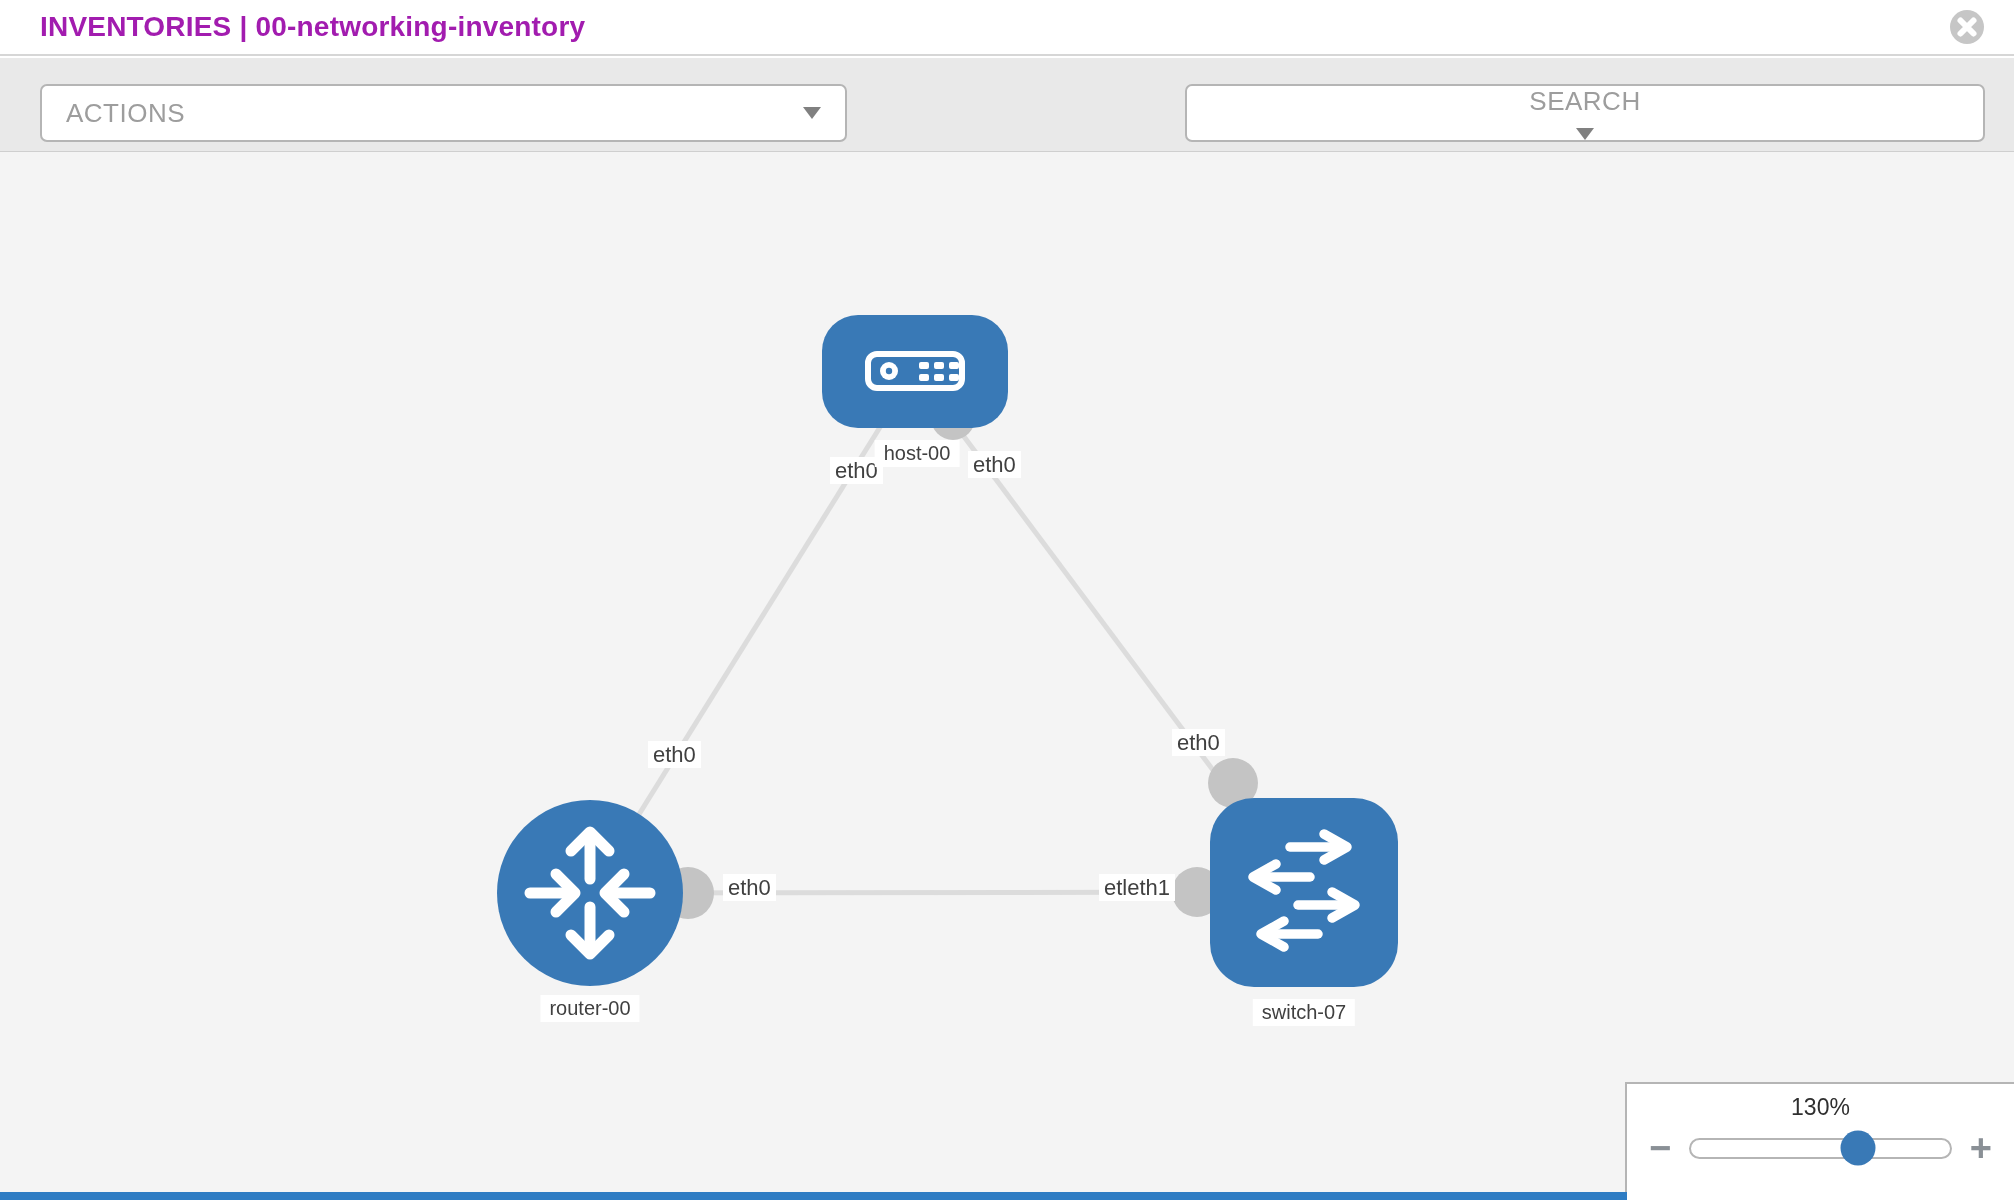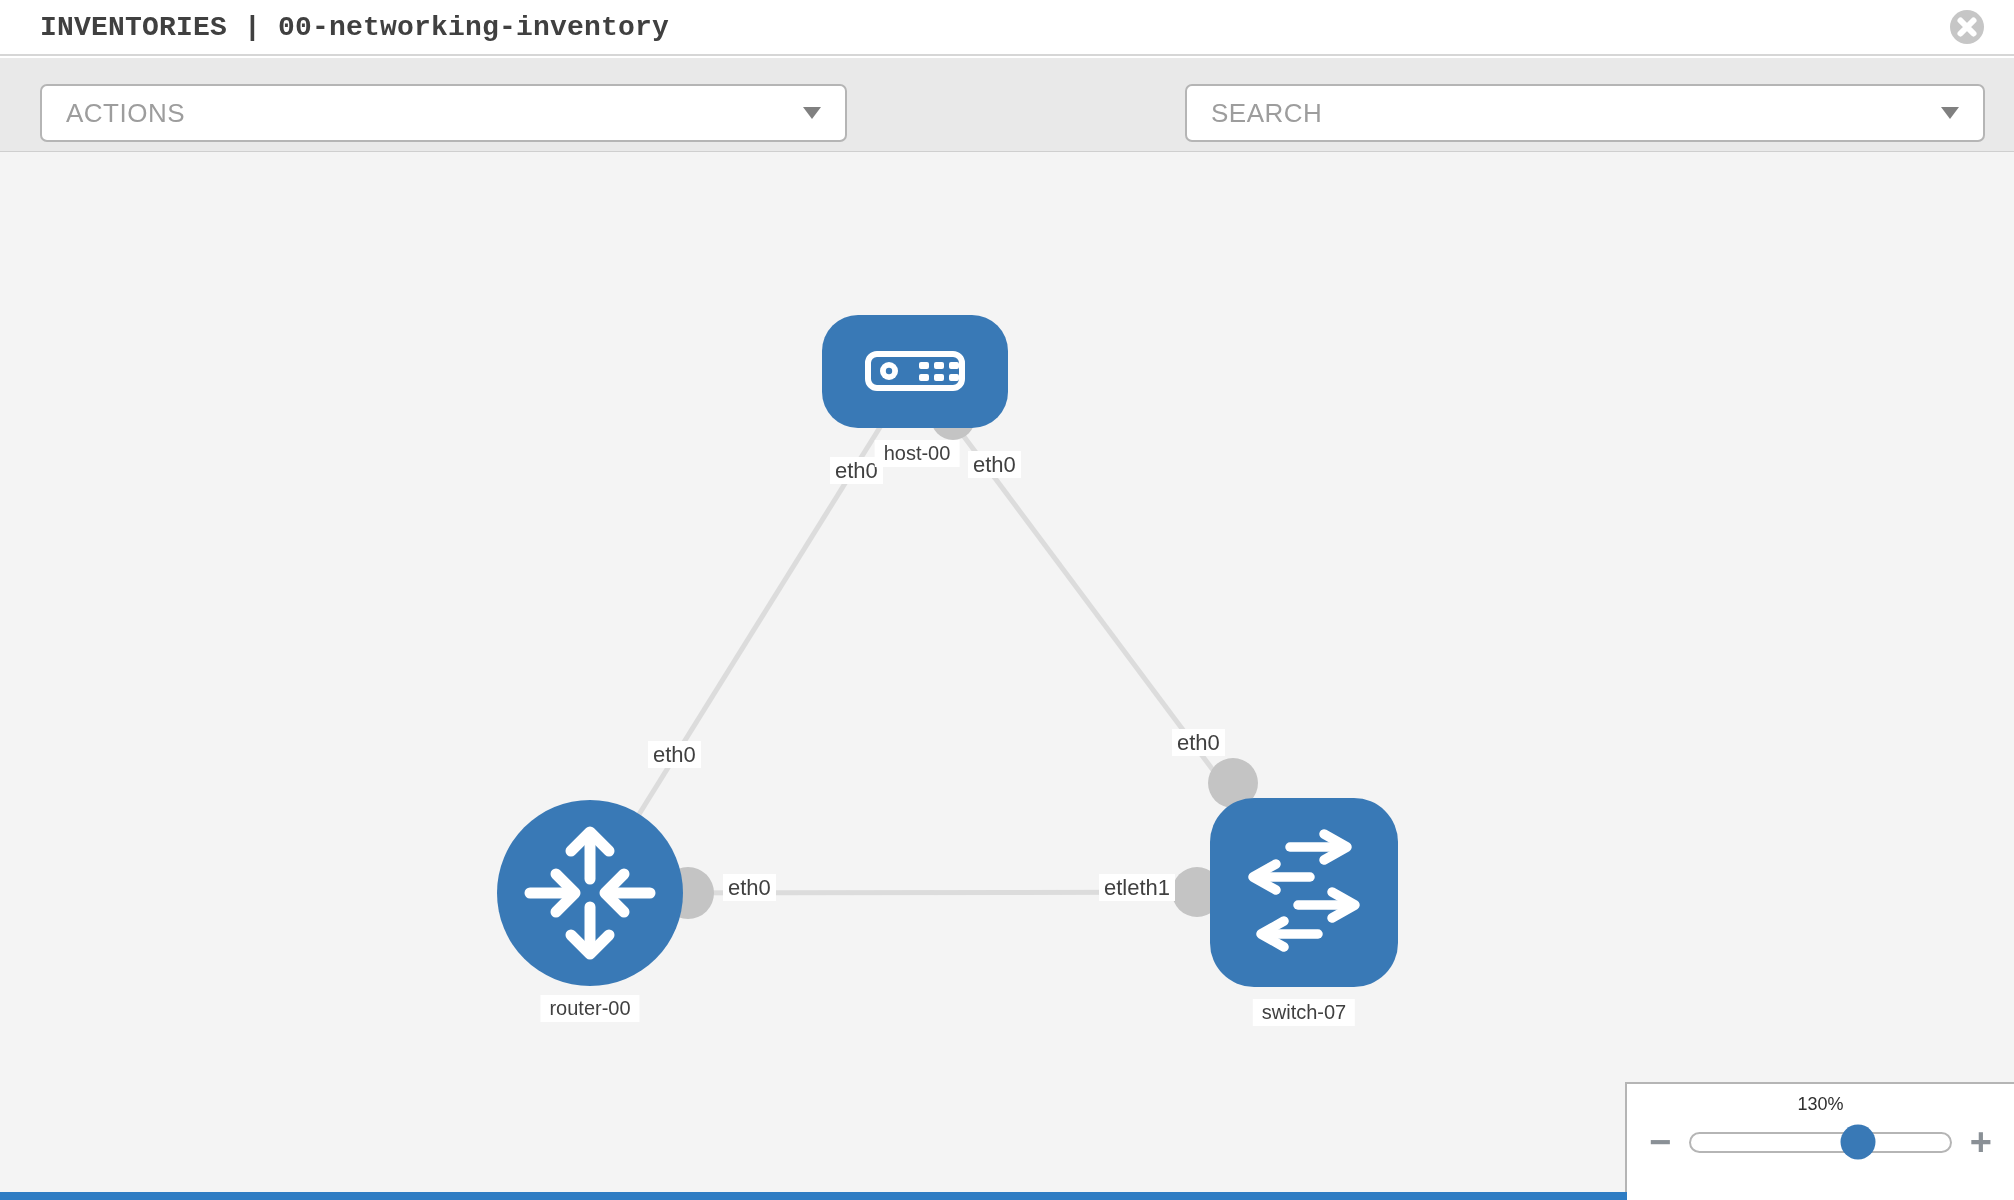--- a/index.html
+++ b/index.html
@@ -8,42 +8,42 @@
   #app { position: relative; width: 2014px; height: 1200px; overflow: hidden; }
 
   
   .header {
     position: absolute; left: 0; top: 0; width: 2014px; height: 56px;
     background: #ffffff; border-bottom: 2px solid #d6d6d6;
     display: flex; align-items: center; justify-content: space-between;
     padding: 0 40px;
   }
   .page-title {
-    font-size: 28px; font-weight: bold; color: #404040; letter-spacing: 0.2px; font-family: Liberation Mono, monospace;
+    font-size: 28px; font-weight: bold; color: #a21caf; letter-spacing: 0.2px;
   }
   .close-btn { width: 38px; height: 38px; cursor: pointer; margin-right: -12px; }
 
   
   .toolbar {
     position: absolute; left: 0; top: 58px; width: 2014px; height: 94px;
     background: #e9e9e9; border-bottom: 1px solid #cfcfcf;
   }
   .dropdown {
     position: absolute; top: 26px; height: 58px;
     background: #ffffff; border: 2px solid #b5b5b5; border-radius: 7px;
     display: flex; align-items: center; justify-content: space-between;
     padding: 0 24px; cursor: pointer;
   }
   .dropdown .dd-label { font-size: 26px; color: #9d9d9d; letter-spacing: 0.5px; }
   .caret {
     width: 0; height: 0; border-left: 9px solid transparent;
     border-right: 9px solid transparent; border-top: 12px solid #808080;
   }
   .dd-actions { left: 40px; width: 807px; }
-  .dd-search  { left: 1185px; width: 800px; }
+  .dd-search  { left: 1185px; width: 800px; flex-direction: column; }
   .tool-icon-btn {
     position: absolute; top: 93px; width: 44px; height: 44px; cursor: pointer;
   }
   .tool-icon-btn svg { width: 44px; height: 44px; }
   .btn-wrench { left: 1044px; top: 91px; }
   .btn-key    { left: 1118px; top: 91px; }
 
   
   .canvas {
     position: absolute; left: 0; top: 152px; width: 2014px; height: 1048px;
@@ -60,21 +60,21 @@
   }
   .iface-label { font-size: 22px; padding: 1px 5px; }
   .node-name { font-size: 20px; padding: 2px 9px; }
   .centered { transform: translateX(-50%); }
 
   
   .zoom-panel {
     position: absolute; left: 1625px; top: 930px; width: 389px; height: 118px;
     background: #ffffff; border-top: 2px solid #b5b5b5; border-left: 2px solid #b5b5b5;
   }
-  .zoom-level { text-align: center; margin-top: 10px; font-size: 18px; color: #2f2f2f; }
+  .zoom-level { text-align: center; margin-top: 10px; font-size: 23px; color: #2f2f2f; }
   .zoom-row {
     display: flex; align-items: center; padding: 0 22px; margin-top: 10px;
   }
   .zoom-sign {
     font-size: 38px; font-weight: 900; color: #8a9096; line-height: 34px;
     cursor: pointer; user-select: none;
   }
   .zoom-track {
     flex: 1; height: 21px; margin: 0 18px; position: relative;
     background: #ffffff; border: 2px solid #b5b5b5; border-radius: 11px;

